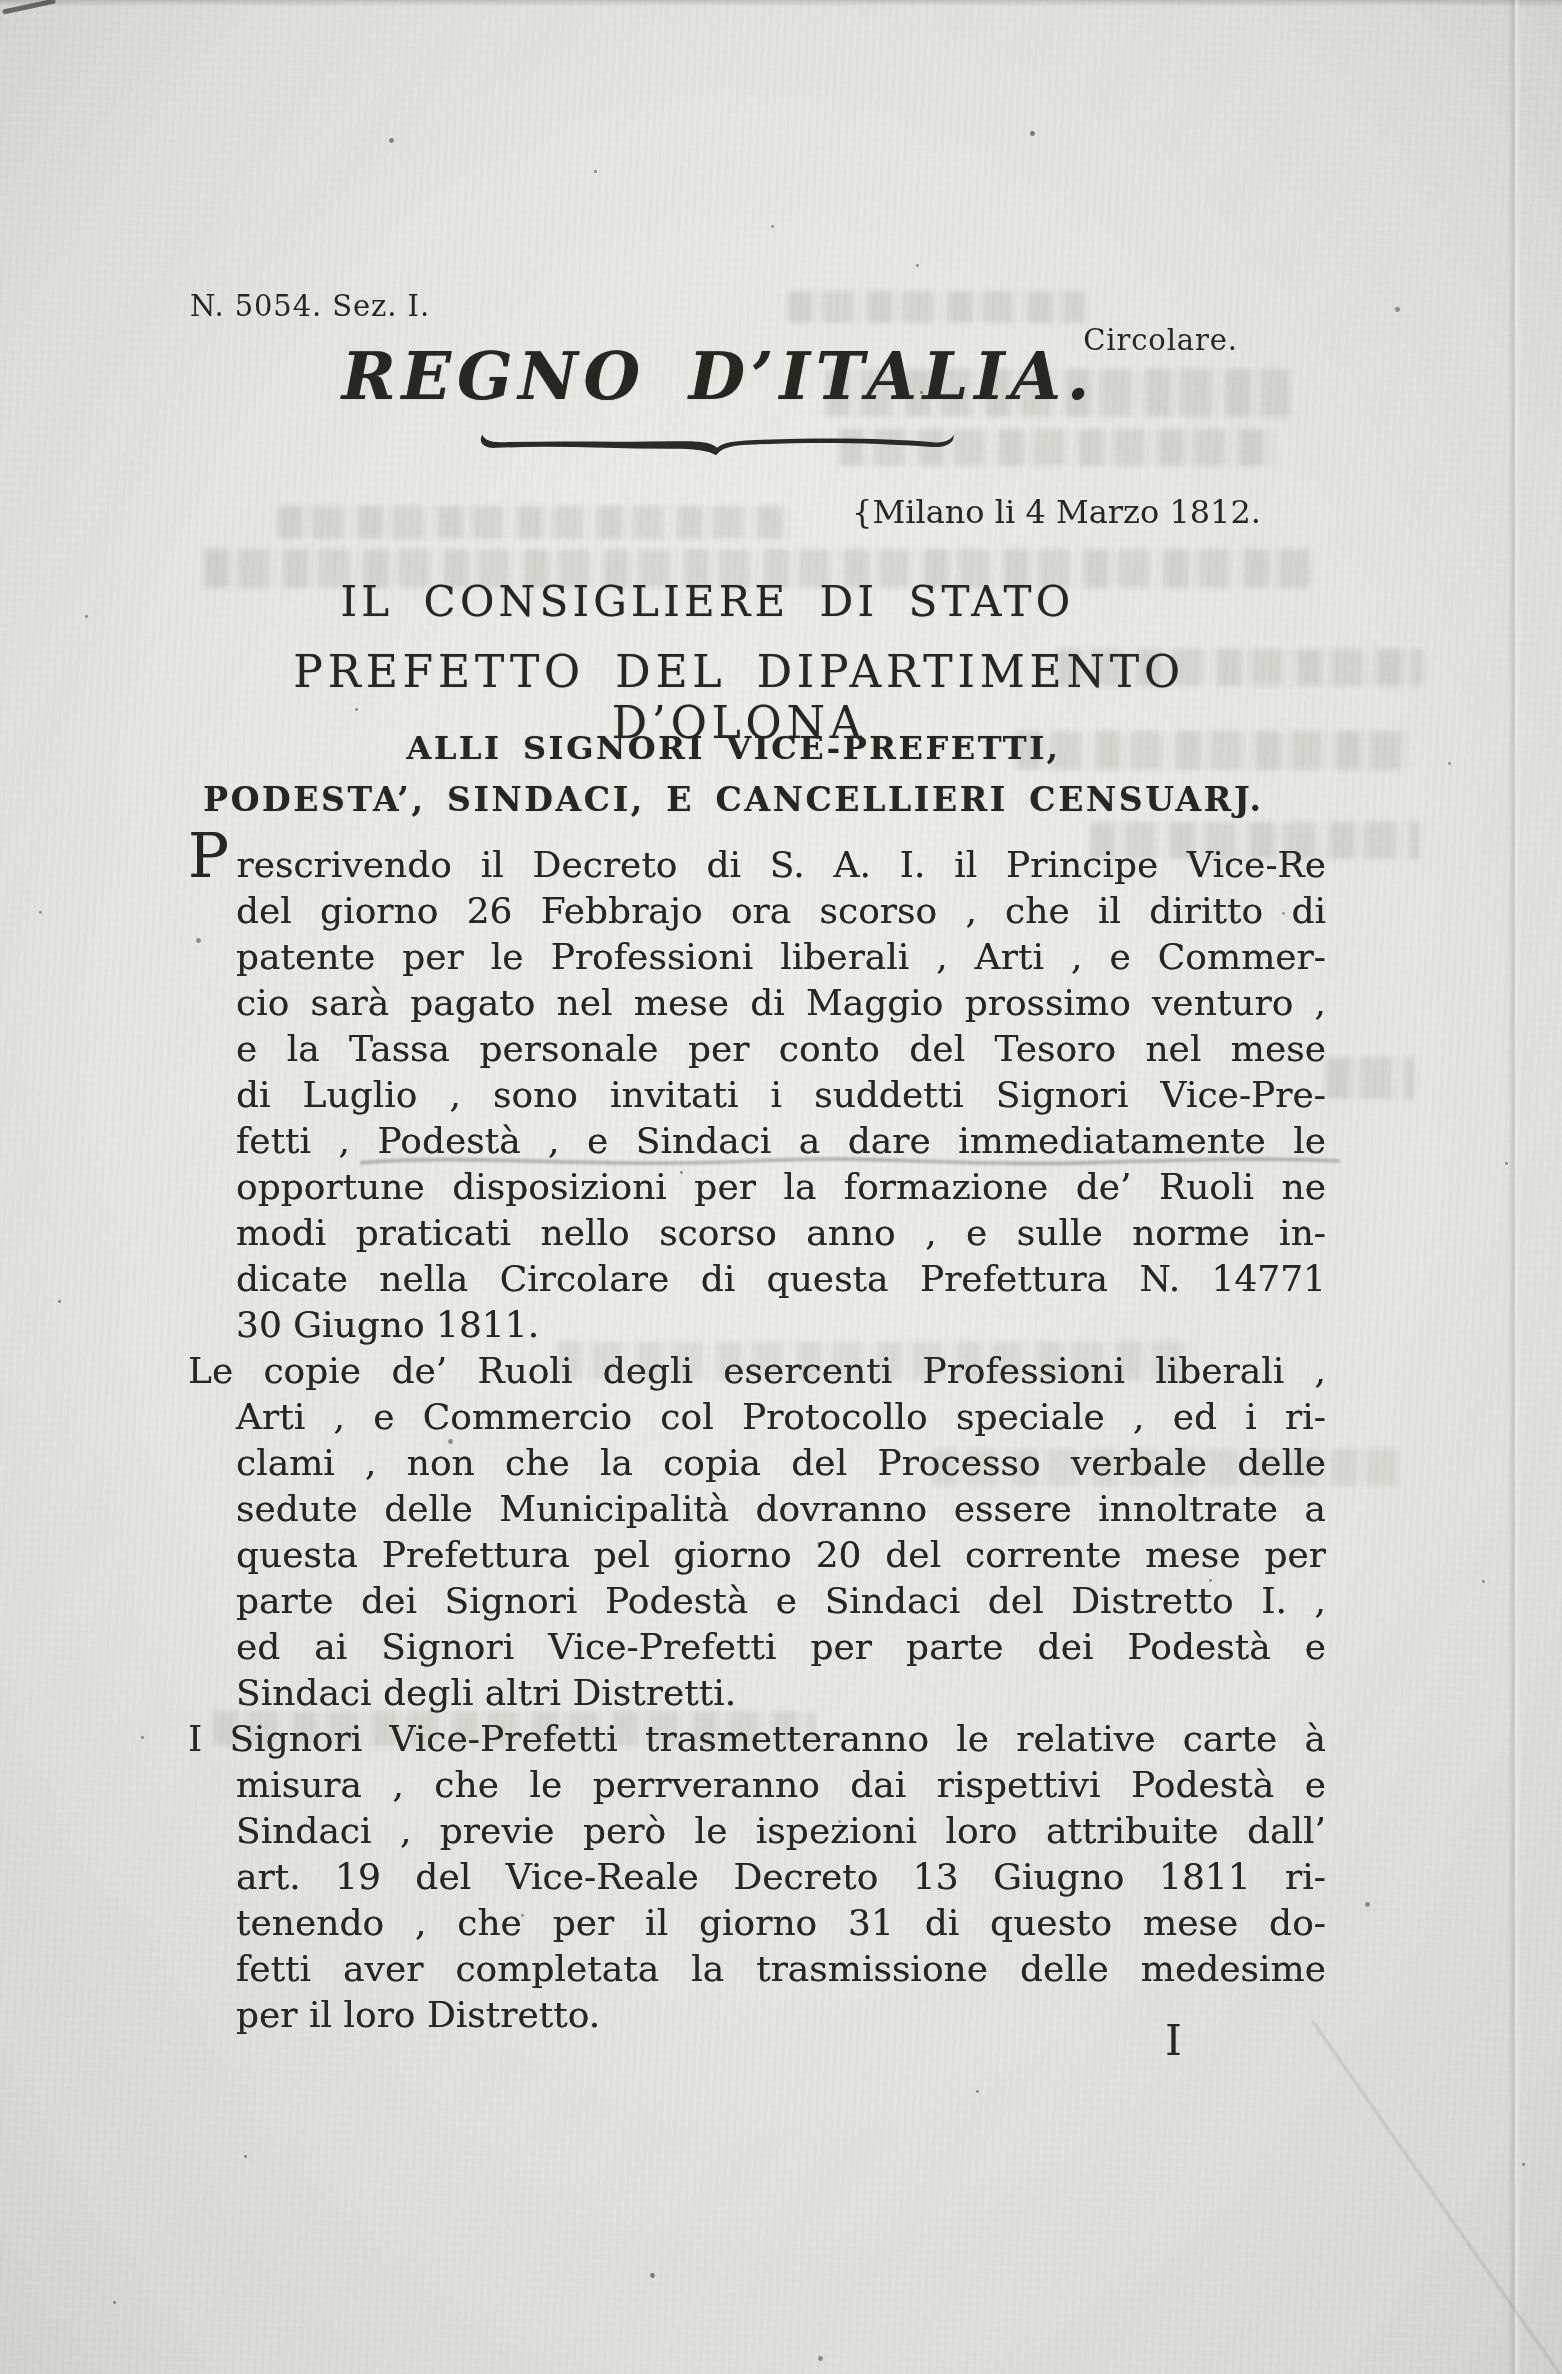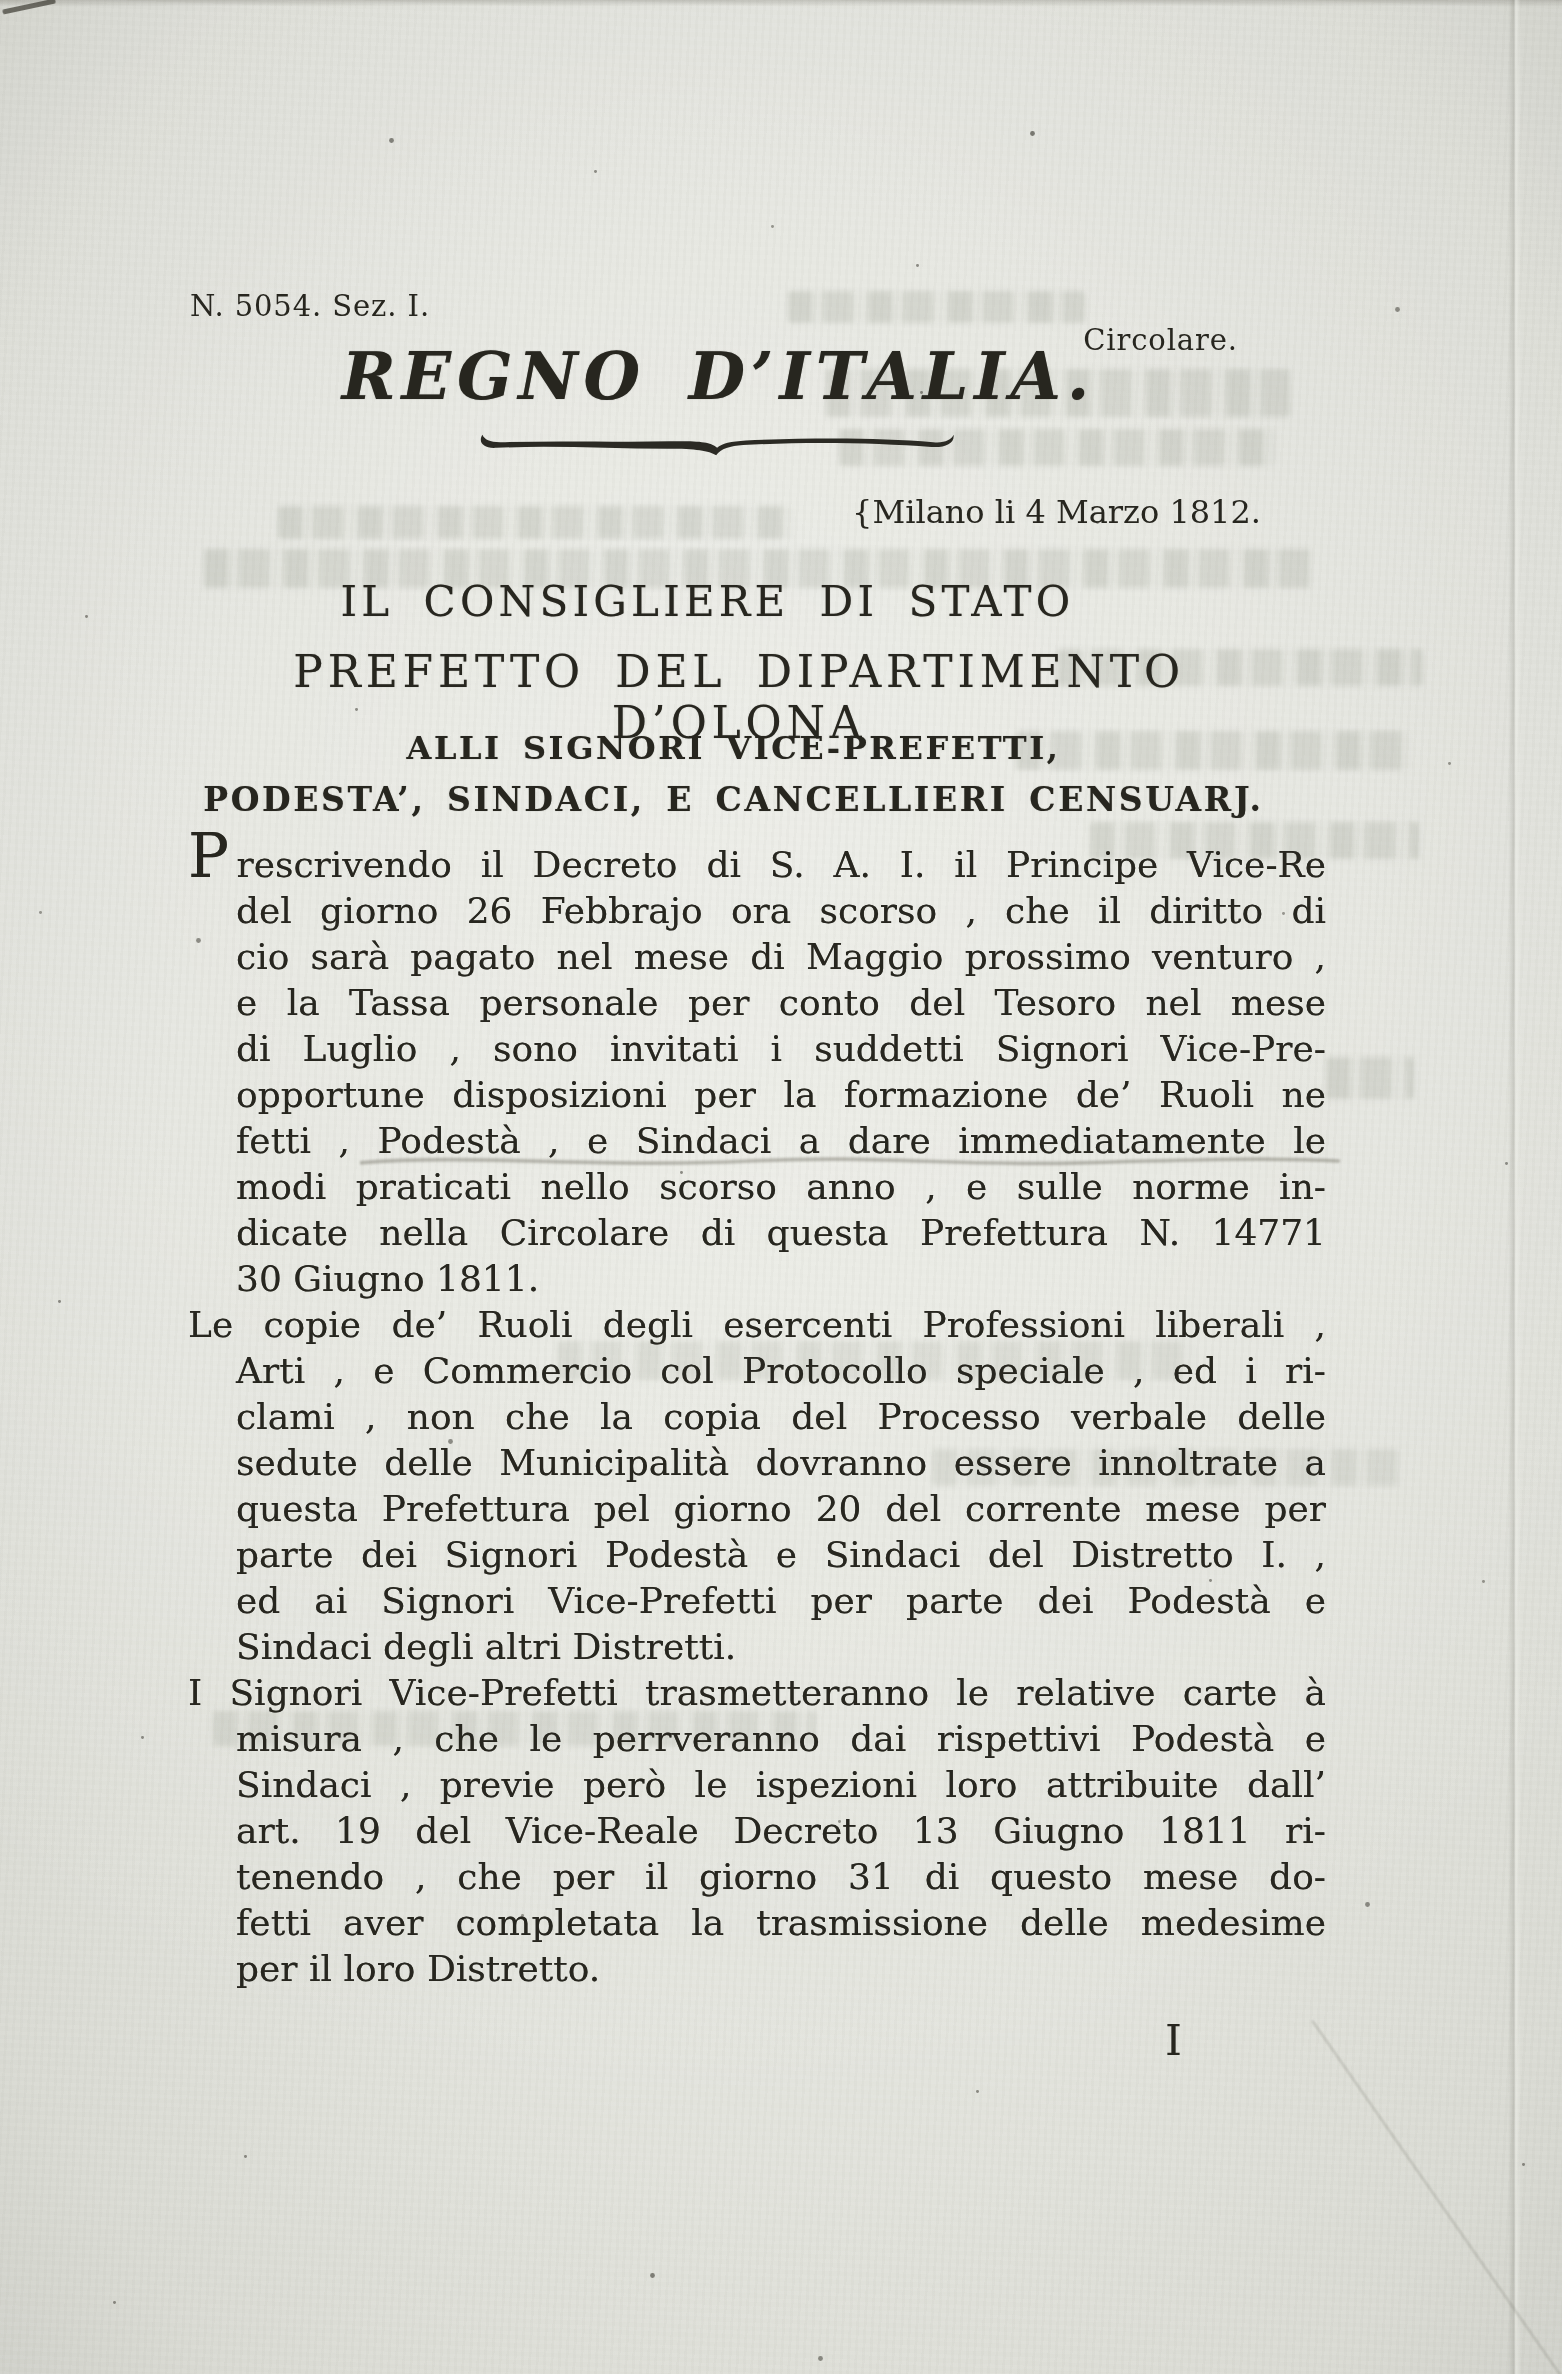--- a/index.html
+++ b/index.html
@@ -137,25 +137,26 @@
 
     <div class="issuer1 headings">IL CONSIGLIERE DI STATO</div>
     <div class="issuer2 headings">PREFETTO DEL DIPARTIMENTO D’OLONA</div>
     <div class="addr1 headings">ALLI SIGNORI VICE-PREFETTI,</div>
     <div class="addr2 headings">PODESTA’, SINDACI, E CANCELLIERI CENSUARJ.</div>
 
     <div class="body">
 
       <div class="ln first"><span class="dropcap">P</span><span>rescrivendo il Decreto di S. A. I. il Principe Vice-Re</span></div>
       <div class="ln">del giorno 26 Febbrajo ora scorso , che il diritto di</div>
+      <div class="ln">patente per le Professioni liberali , Arti , e Commer-</div>
       <div class="ln">cio sarà pagato nel mese di Maggio prossimo venturo ,</div>
       <div class="ln">e la Tassa personale per conto del Tesoro nel mese</div>
       <div class="ln">di Luglio , sono invitati i suddetti Signori Vice-Pre-</div>
+      <div class="ln">fetti , Podestà , e Sindaci a dare immediatamente le</div>
       <div class="ln">opportune disposizioni per la formazione de’ Ruoli ne</div>
-      <div class="ln">fetti , Podestà , e Sindaci a dare immediatamente le</div>
       <div class="ln">modi praticati nello scorso anno , e sulle norme in-</div>
       <div class="ln">dicate nella Circolare di questa Prefettura N. 14771</div>
       <div class="ln last">30 Giugno 1811.</div>
 
       <div class="ln first">Le copie de’ Ruoli degli esercenti Professioni liberali ,</div>
       <div class="ln">Arti , e Commercio col Protocollo speciale , ed i ri-</div>
       <div class="ln">clami , non che la copia del Processo verbale delle</div>
       <div class="ln">sedute delle Municipalità dovranno essere innoltrate a</div>
       <div class="ln">questa Prefettura pel giorno 20 del corrente mese per</div>
       <div class="ln">parte dei Signori Podestà e Sindaci del Distretto I. ,</div>

